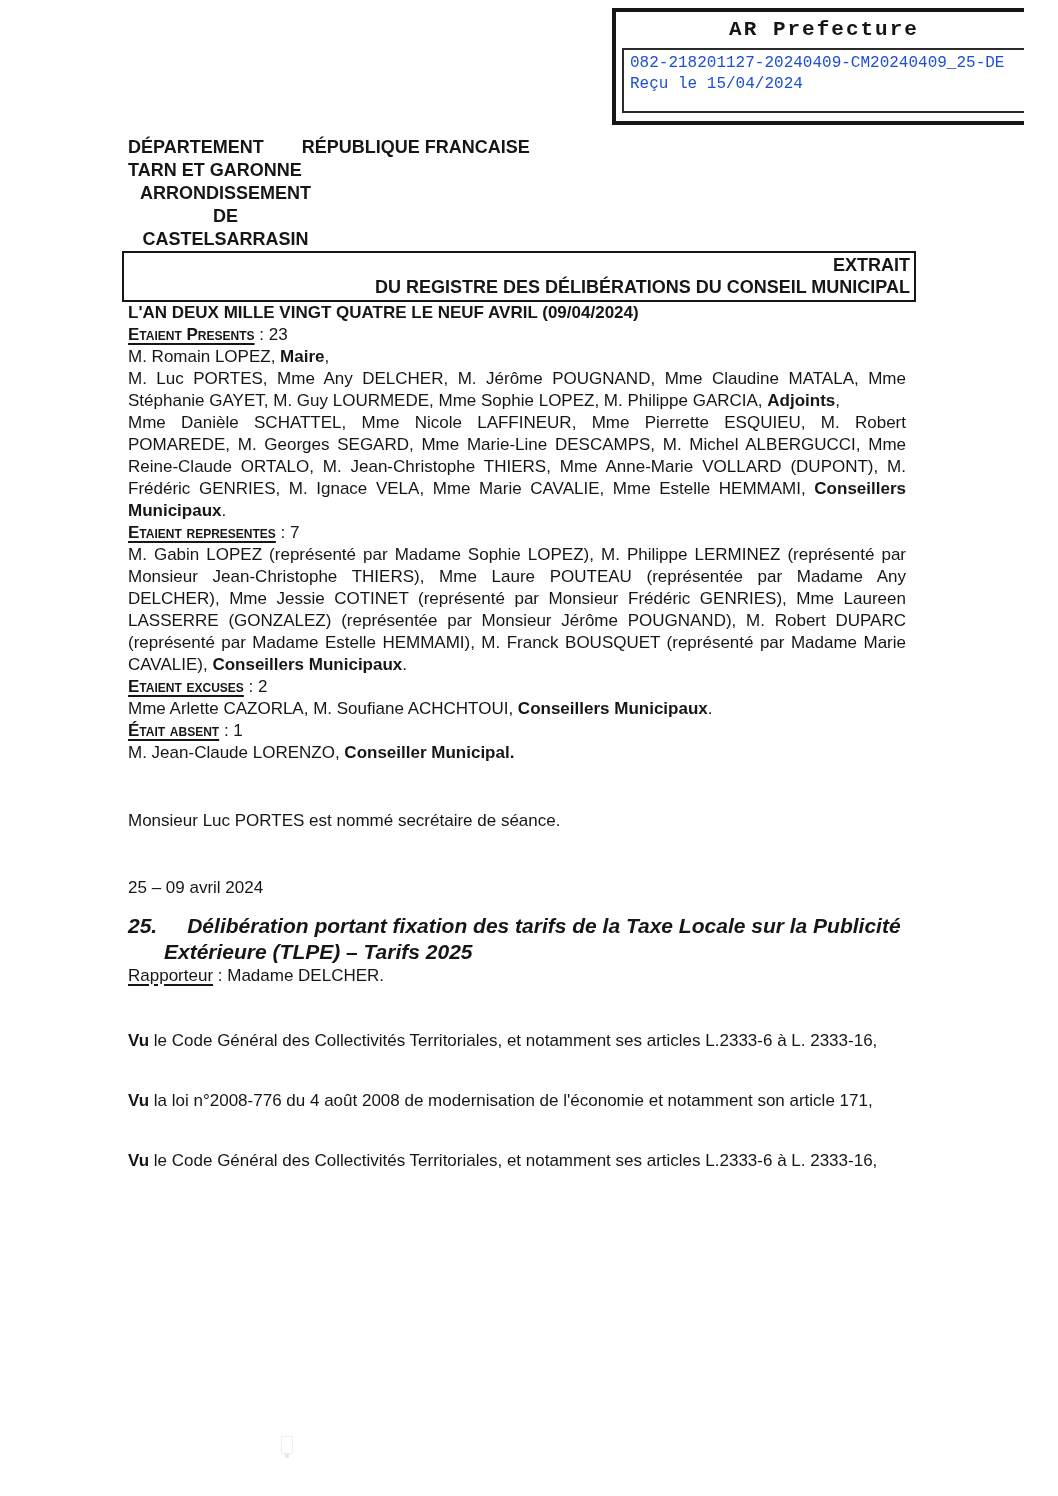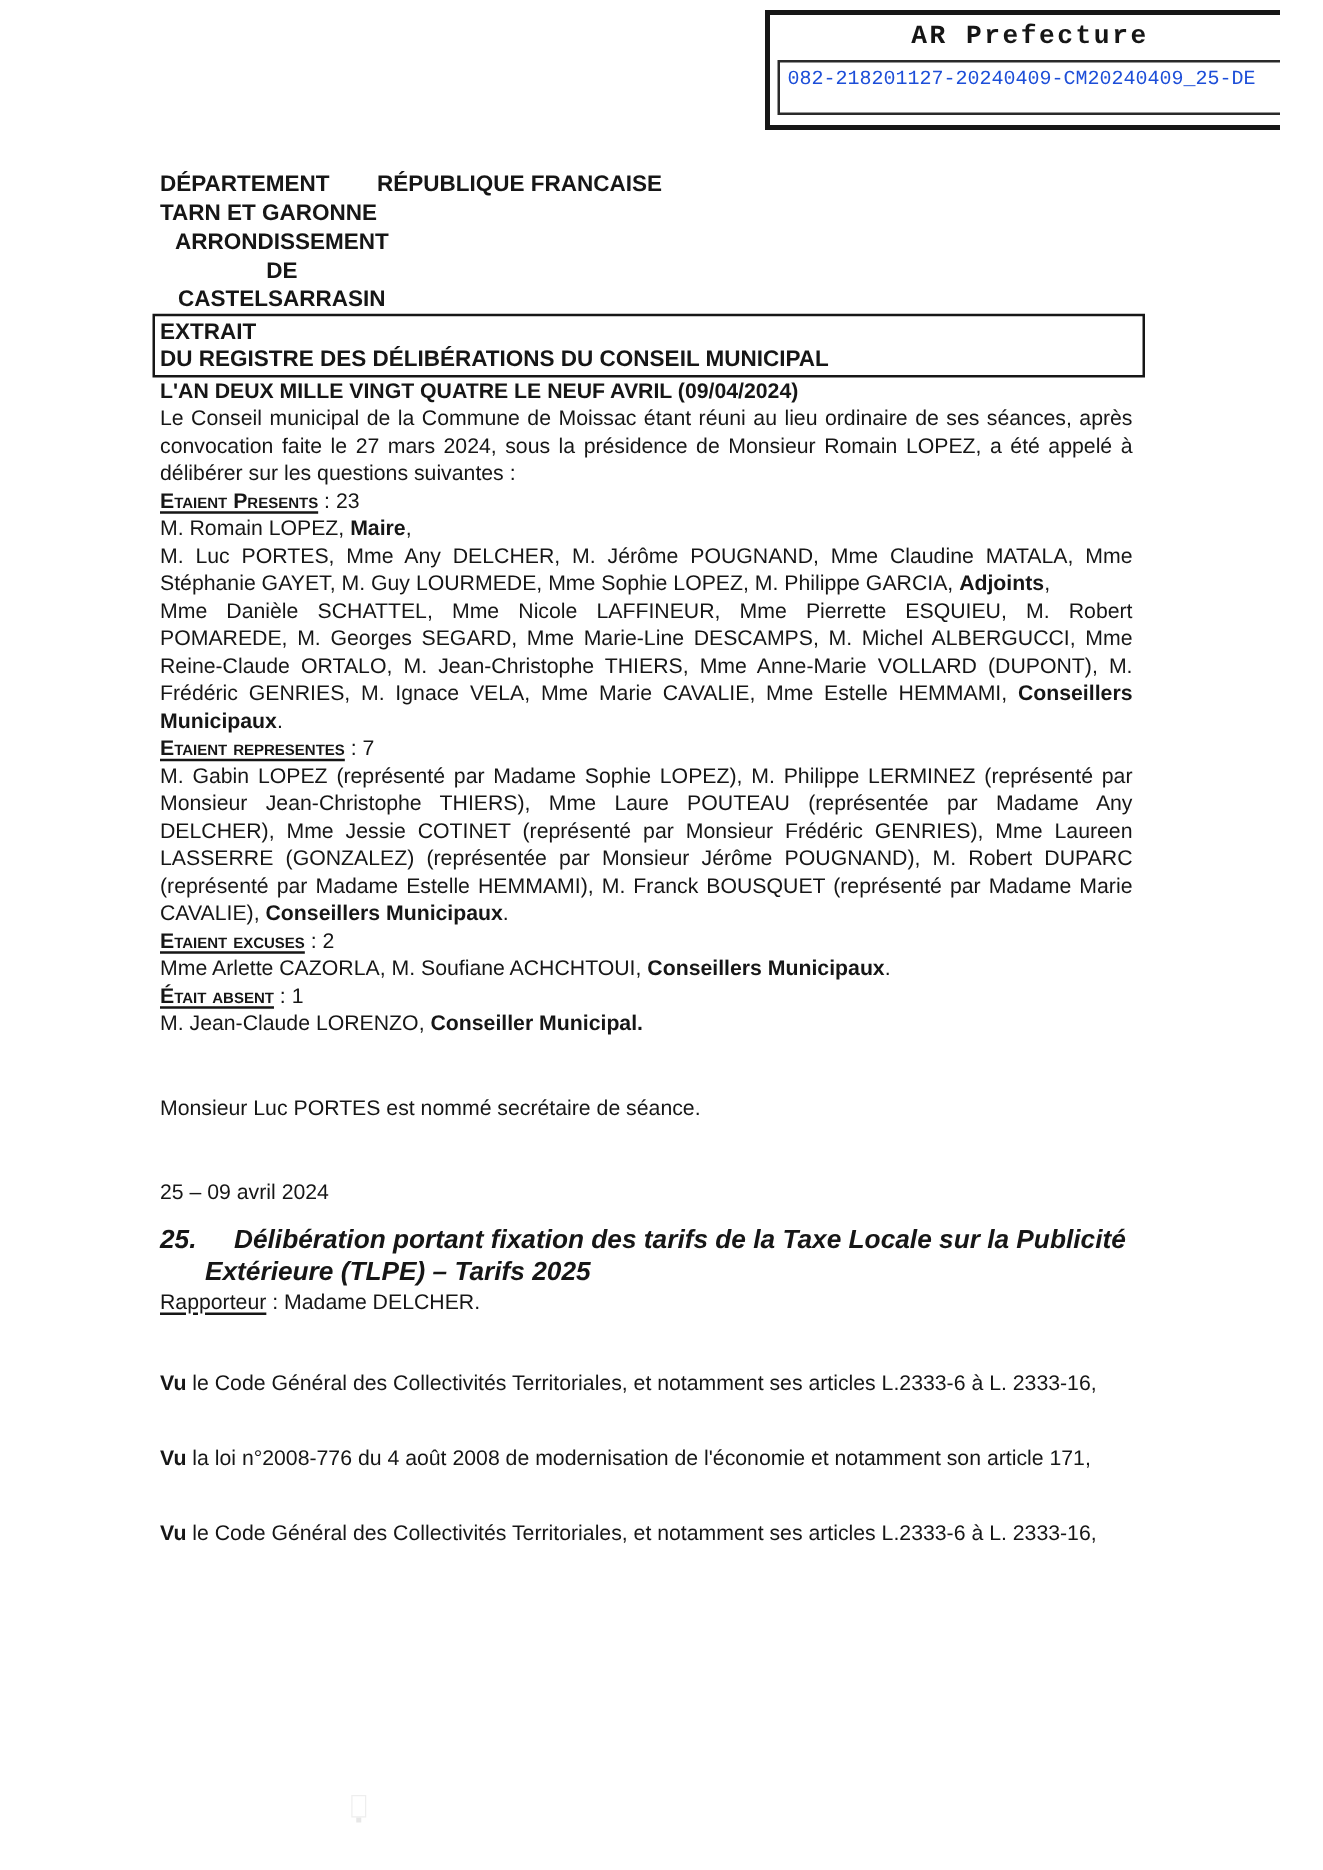--- a/index.html
+++ b/index.html
@@ -10,21 +10,21 @@
   
   .stamp{position:absolute;top:8px;left:612px;width:424px;border:4px solid #161616;background:#fff;box-sizing:border-box;}
   .stamp-title{font-family:"Liberation Mono","DejaVu Sans Mono",monospace;font-weight:bold;font-size:21px;line-height:26px;text-align:center;padding:5px 0 3px;letter-spacing:2px;}
   .stamp-inner{border:2px solid #2a2a2a;margin:2px 6px 8px;padding:3px 6px 16px;font-family:"Liberation Mono","DejaVu Sans Mono",monospace;font-size:16px;line-height:21px;white-space:nowrap;color:#1d4ed8;}
   
   .content{padding:0 118px 0 128px;}
   .hdr-row{display:flex;align-items:flex-start;margin-top:136px;}
   .hdr-left div,.hdr-right{font-weight:bold;font-size:18px;line-height:23px;}
   .commune{text-align:center;font-weight:bold;font-size:18px;line-height:23px;}
   .arrond{width:195px;text-align:center;font-weight:bold;font-size:18px;line-height:23px;}
-  .title-box{border:2px solid #161616;text-align:left;font-weight:bold;font-size:18px;line-height:22px;padding:1px 4px 2px;margin:0 -10px 0 -6px;}
+  .title-box{border:2px solid #161616;text-align:right;font-weight:bold;font-size:18px;line-height:22px;padding:1px 4px 2px;margin:0 -10px 0 -6px;}
   .par{font-size:17px;line-height:22px;text-align:justify;margin:0;}
   .par.left{text-align:left;}
   .boldline{font-weight:bold;font-size:17px;line-height:22px;margin:0;}
   .b{font-weight:bold;}
   .sc{font-variant:small-caps;font-weight:bold;text-decoration:underline;text-decoration-thickness:2px;text-underline-offset:3px;}
   .u{text-decoration:underline;text-decoration-thickness:2px;text-underline-offset:3px;}
   .secretary{margin-top:46px;}
   .ref-line{margin-top:45px;}
   .h-delib{font-size:21px;font-weight:bold;font-style:italic;line-height:26px;margin:14px 0 0;padding-left:36px;text-indent:-36px;text-align:left;}
   .h-delib .num{margin-right:30px;font-style:italic;}
@@ -36,20 +36,21 @@
 </style>
 </head>
 <body>
 
 <div class="page">
 
   <div class="stamp">
     <div class="stamp-title">AR Prefecture</div>
     <div class="stamp-inner">
       <div>082-218201127-20240409-CM20240409_25-DE</div>
+      <div>Reçu le 15/04/2024</div>
     </div>
   </div>
 
   <div class="content">
 
     <div class="hdr-row">
       <div class="hdr-left">
         <div>DÉPARTEMENT</div>
         <div>TARN ET GARONNE</div>
       </div>
@@ -63,21 +64,20 @@
       <div>CASTELSARRASIN</div>
     </div>
 
     <div class="title-box">
       <div>EXTRAIT</div>
       <div>DU REGISTRE DES DÉLIBÉRATIONS DU CONSEIL MUNICIPAL</div>
     </div>
 
     <p class="boldline">L'AN DEUX MILLE VINGT QUATRE LE NEUF AVRIL (09/04/2024)</p>
 
-    <p class="par">Le Conseil municipal de la Commune de Moissac étant réuni au lieu ordinaire de ses séances, après convocation faite le 27 mars 2024, sous la présidence de Monsieur Romain LOPEZ, a été appelé à délibérer sur les questions suivantes :</p>
 
     <p class="par left"><span class="sc">Etaient Presents</span><span> : 23</span></p>
 
     <p class="par left"><span>M. Romain LOPEZ, </span><span class="b">Maire</span><span>,</span></p>
 
     <p class="par"><span>M. Luc PORTES, Mme Any DELCHER, M. Jérôme POUGNAND, Mme Claudine MATALA, Mme Stéphanie GAYET, M. Guy LOURMEDE, Mme Sophie LOPEZ, M. Philippe GARCIA, </span><span class="b">Adjoints</span><span>,</span></p>
 
     <p class="par"><span>Mme Danièle SCHATTEL, Mme Nicole LAFFINEUR, Mme Pierrette ESQUIEU, M. Robert POMAREDE, M. Georges SEGARD, Mme Marie-Line DESCAMPS, M. Michel ALBERGUCCI, Mme Reine-Claude ORTALO, M. Jean-Christophe THIERS, Mme Anne-Marie VOLLARD (DUPONT), M. Frédéric GENRIES, M. Ignace VELA, Mme Marie CAVALIE, Mme Estelle HEMMAMI, </span><span class="b">Conseillers Municipaux</span><span>.</span></p>
 
     <p class="par left"><span class="sc">Etaient representes</span><span> : 7</span></p>

